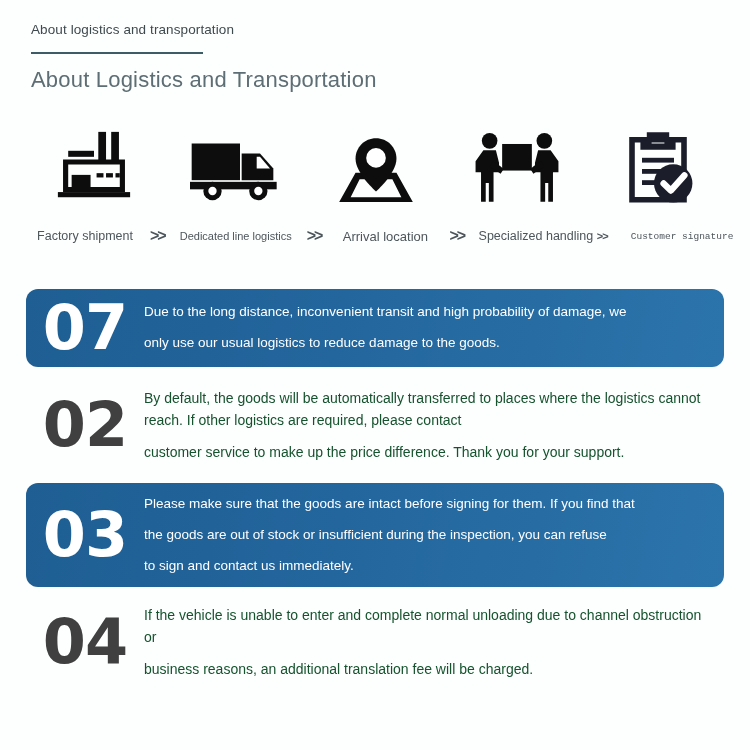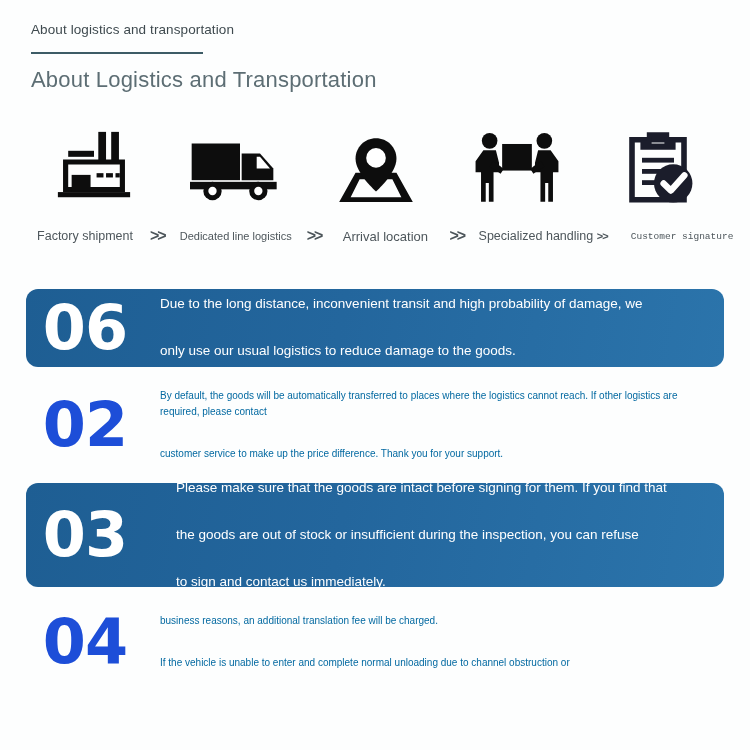--- a/index.html
+++ b/index.html
@@ -117,51 +117,51 @@
     flex: 0 0 auto;
     width: 118px;
     text-align: center;
     font-size: 62px;
     font-weight: 700;
     line-height: 1;
     letter-spacing: -1px;
     font-family: "DejaVu Sans", sans-serif;
   }
   .item.filled .num { color: #ffffff; }
-  .item.plain .num { color: #1d4ed8; }
+  .item.plain .num { color: #404040; }
 
   .body {
     flex: 1 1 auto;
     padding-right: 22px;
   }
   .body p {
-    margin: 16px;
+    margin: 0;
     padding: 5px 0;
   }
   .item.filled .body p {
     color: #ffffff;
     font-size: 13.5px;
     line-height: 1.55;
   }
   .item.plain .body p {
-    color: #0369a1;
-    font-size: 10px;
+    color: #14532d;
+    font-size: 14px;
     line-height: 1.6;
   }
   .body p.tiny {
     font-size: 7.8px;
     line-height: 1.6;
     color: #3a3a3a;
   }
   .indent { padding-left: 10px; }
 
   
   .item-01 { height: 78px; }
   .item-02 { height: 92px; }
-  .item-03 { height: 104px; gap: 16px; }
+  .item-03 { height: 104px; }
   .item-04 { height: 86px; }
 </style>
 </head>
 <body>
 
 <div class="page">
 
   <div class="header">
     <div class="eyebrow">About logistics and transportation</div>
     <div class="rule"></div>
@@ -245,21 +245,21 @@
         <span class="chev-sm">&gt;&gt;</span>
       </div>
       <div class="label label-4">Customer signature</div>
     </div>
 
   </div>
 
   <div class="items">
 
     <div class="item filled item-01">
-      <div class="num">06</div>
+      <div class="num">07</div>
       <div class="body">
         <p class="indent">Due to the long distance, inconvenient transit and high probability of damage, we</p>
         <p>only use our usual logistics to reduce damage to the goods.</p>
       </div>
     </div>
 
     <div class="item plain item-02">
       <div class="num">02</div>
       <div class="body">
         <p class="tiny">By default, the goods will be automatically transferred to places where the logistics cannot reach. If other logistics are required, please contact</p>
@@ -272,20 +272,20 @@
       <div class="body">
         <p>Please make sure that the goods are intact before signing for them. If you find that</p>
         <p class="indent">the goods are out of stock or insufficient during the inspection, you can refuse</p>
         <p>to sign and contact us immediately.</p>
       </div>
     </div>
 
     <div class="item plain item-04">
       <div class="num">04</div>
       <div class="body">
+        <p>If the vehicle is unable to enter and complete normal unloading due to channel obstruction or</p>
         <p>business reasons, an additional translation fee will be charged.</p>
-        <p>If the vehicle is unable to enter and complete normal unloading due to channel obstruction or</p>
       </div>
     </div>
 
   </div>
 
 </div>
 
 </body></html>

